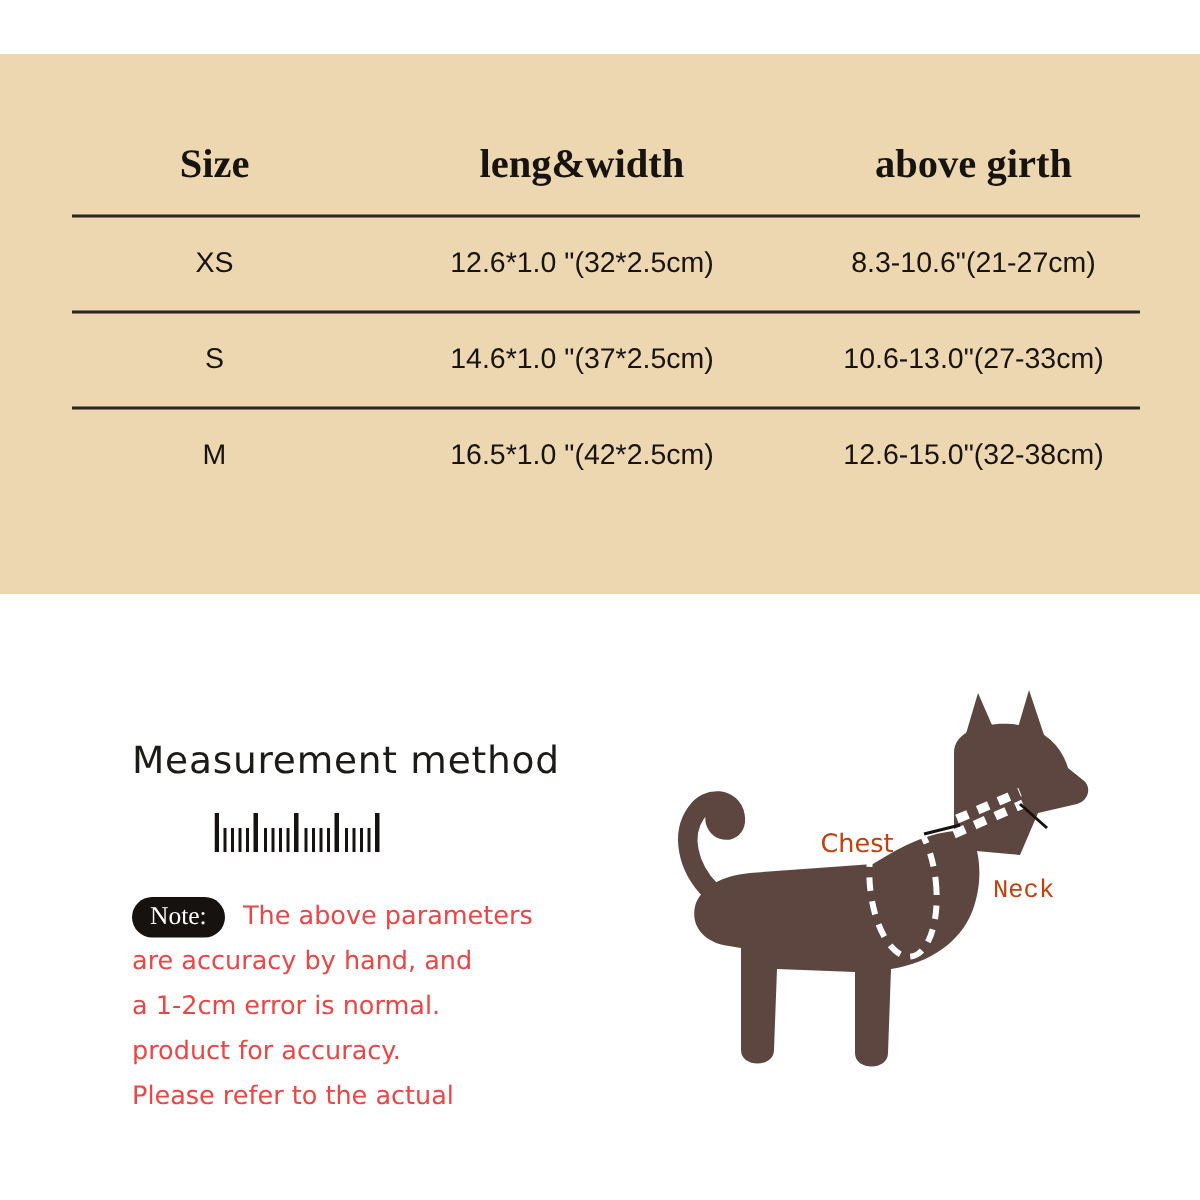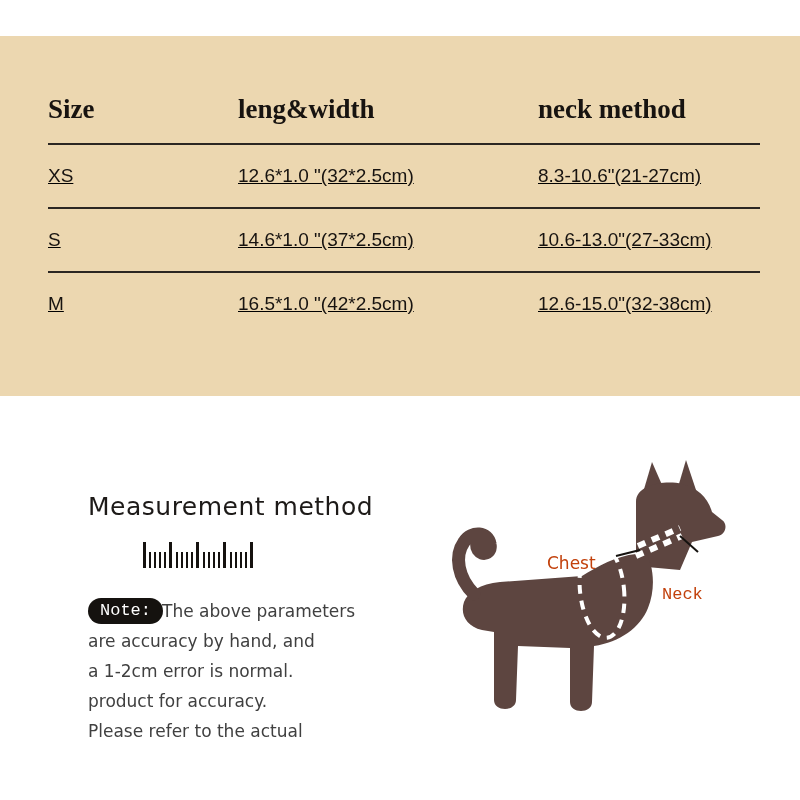--- a/index.html
+++ b/index.html
@@ -33,35 +33,34 @@
     position: absolute;
     left: 48px;
     top: 58px;
     width: 712px;
     border-collapse: collapse;
   }
   .size-table th,
   .size-table td {
     border: none;
     padding: 0;
-    text-align: left;
+    text-align: center;
   }
   .size-table thead th {
     font-family: "Liberation Serif", serif;
     font-weight: bold;
     font-size: 27px;
     color: #171310;
     padding-bottom: 18px;
   }
   .size-table thead tr {
     border-bottom: 2px solid #2b2622;
   }
   .size-table tbody tr {
     border-bottom: 2px solid #2b2622;
-    text-decoration: underline;
   }
   .size-table tbody tr:last-child {
     border-bottom: none;
   }
   .size-table tbody td {
     height: 62px;
     font-size: 19px;
     color: #171310;
     font-family: "Liberation Sans", sans-serif;
   }
@@ -107,30 +106,30 @@
   
   .note-badge {
     position: absolute;
     left: 88px;
     top: 168px;
     background: #15120f;
     color: #ffffff;
     border-radius: 14px;
     padding: 3px 12px 4px 12px;
     font-size: 17px;
-    font-family: Liberation Mono, monospace;
+    font-family: Liberation Serif, serif;
   }
   .note-lines {
     position: absolute;
     left: 88px;
     top: 166px;
     width: 310px;
     font-size: 17px;
     line-height: 30px;
-    color: #404040;
+    color: #ef4444;
     font-family: "DejaVu Sans", sans-serif;
   }
   .note-lines .first-line {
     padding-left: 74px;
   }
 
   
   .dog-wrap {
     position: absolute;
     left: 430px;
@@ -152,21 +151,21 @@
 <body>
 
 <div class="page">
 
   <div class="size-panel">
     <table class="size-table">
       <thead>
         <tr>
           <th class="col-size th-size">Size</th>
           <th class="col-lw th-lw">leng&amp;width</th>
-          <th class="col-neck th-neck">neck method</th>
+          <th class="col-neck th-neck">above girth</th>
         </tr>
       </thead>
       <tbody>
         <tr>
           <td class="cell-size">XS</td>
           <td class="cell-lw">12.6*1.0 "(32*2.5cm)</td>
           <td class="cell-neck">8.3-10.6"(21-27cm)</td>
         </tr>
         <tr>
           <td class="cell-size">S</td>

